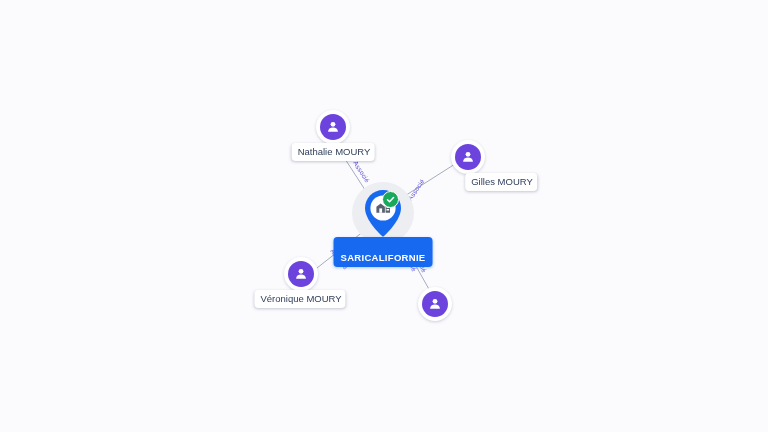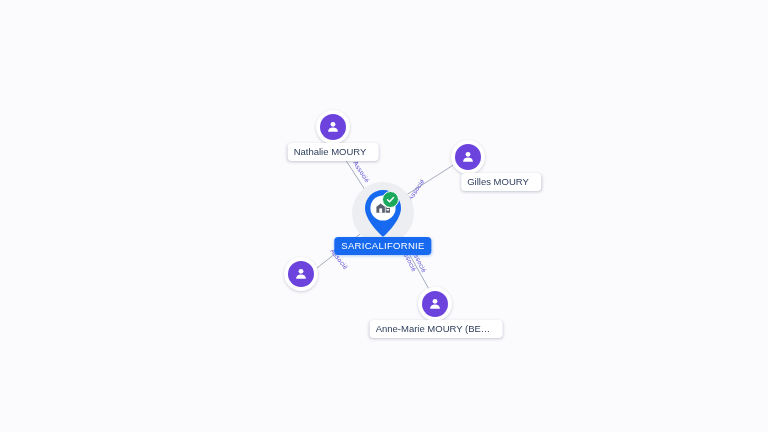--- a/index.html
+++ b/index.html
@@ -71,21 +71,21 @@
   }
   .person-avatar svg { display: block; }
 
   .node-label {
     position: absolute;
     transform: translateX(-50%);
     background: #ffffff;
     color: #31405e;
     font-size: 9.5px;
     line-height: 11px;
-    padding: 3px 12px 4px 6px;
+    padding: 3px 4px 4px 6px;
     border-radius: 4px;
     box-shadow: 0 1px 3px rgba(40,50,90,.26);
     white-space: nowrap;
   }
 
   
   #company-node {
     position: absolute;
     width: 62px;
     height: 62px;
@@ -120,23 +120,23 @@
     align-items: center;
     justify-content: center;
   }
   #company-label {
     position: absolute;
     transform: translateX(-50%);
     background: #1769f0;
     color: #ffffff;
     font-size: 9.5px;
     line-height: 11px;
-    font-weight: normal;
+    font-weight: bold;
     letter-spacing: .3px;
-    padding: 3px 7px 4px 7px;
+    padding: 15px 7px 4px 7px;
     border-radius: 4px;
     box-shadow: 0 1px 3px rgba(23,105,240,.35);
     white-space: nowrap;
   }
 </style>
 </head>
 <body>
 
 <div id="graph-canvas">
 
@@ -183,31 +183,31 @@
 
   <div class="person-node" style="left:284px; top:257px;">
     <div class="person-ring"></div>
     <div class="person-avatar">
       <svg width="16" height="16" viewBox="0 0 24 24" fill="#ffffff">
         <circle cx="12" cy="8" r="3.6"></circle>
         <path d="M4.6 19.2c0-4.1 3.3-6.3 7.4-6.3s7.4 2.2 7.4 6.3z"></path>
       </svg>
     </div>
   </div>
+  <div class="node-label" style="left:300px; top:290px;">Véronique MOURY</div>
 
   <div class="person-node" style="left:418px; top:287px;">
     <div class="person-ring"></div>
     <div class="person-avatar">
       <svg width="16" height="16" viewBox="0 0 24 24" fill="#ffffff">
         <circle cx="12" cy="8" r="3.6"></circle>
         <path d="M4.6 19.2c0-4.1 3.3-6.3 7.4-6.3s7.4 2.2 7.4 6.3z"></path>
       </svg>
     </div>
   </div>
-  <div class="node-label" style="left:436px; top:320px;">Anne-Marie MOURY (BE…</div>
 
   <div id="company-node" style="left:352px; top:182px;">
     <div class="company-halo"></div>
 
     <div class="company-pin">
       <svg width="40" height="50" viewBox="0 0 40 50">
         <path d="M20 2 C10.1 2 2 10.1 2 20 c0 12.3 15.2 26.4 17.2 28.2 a1.2 1.2 0 0 0 1.6 0 C22.8 46.4 38 32.3 38 20 38 10.1 29.9 2 20 2 z" fill="#1769f0"></path>
         <circle cx="20" cy="20" r="12.6" fill="#ffffff"></circle>
         <g fill="#5a6270">
           <path d="M13.4 24.8 v-6.1 l4.3-3.1 4.2 3.1 v6.1 z"></path>

